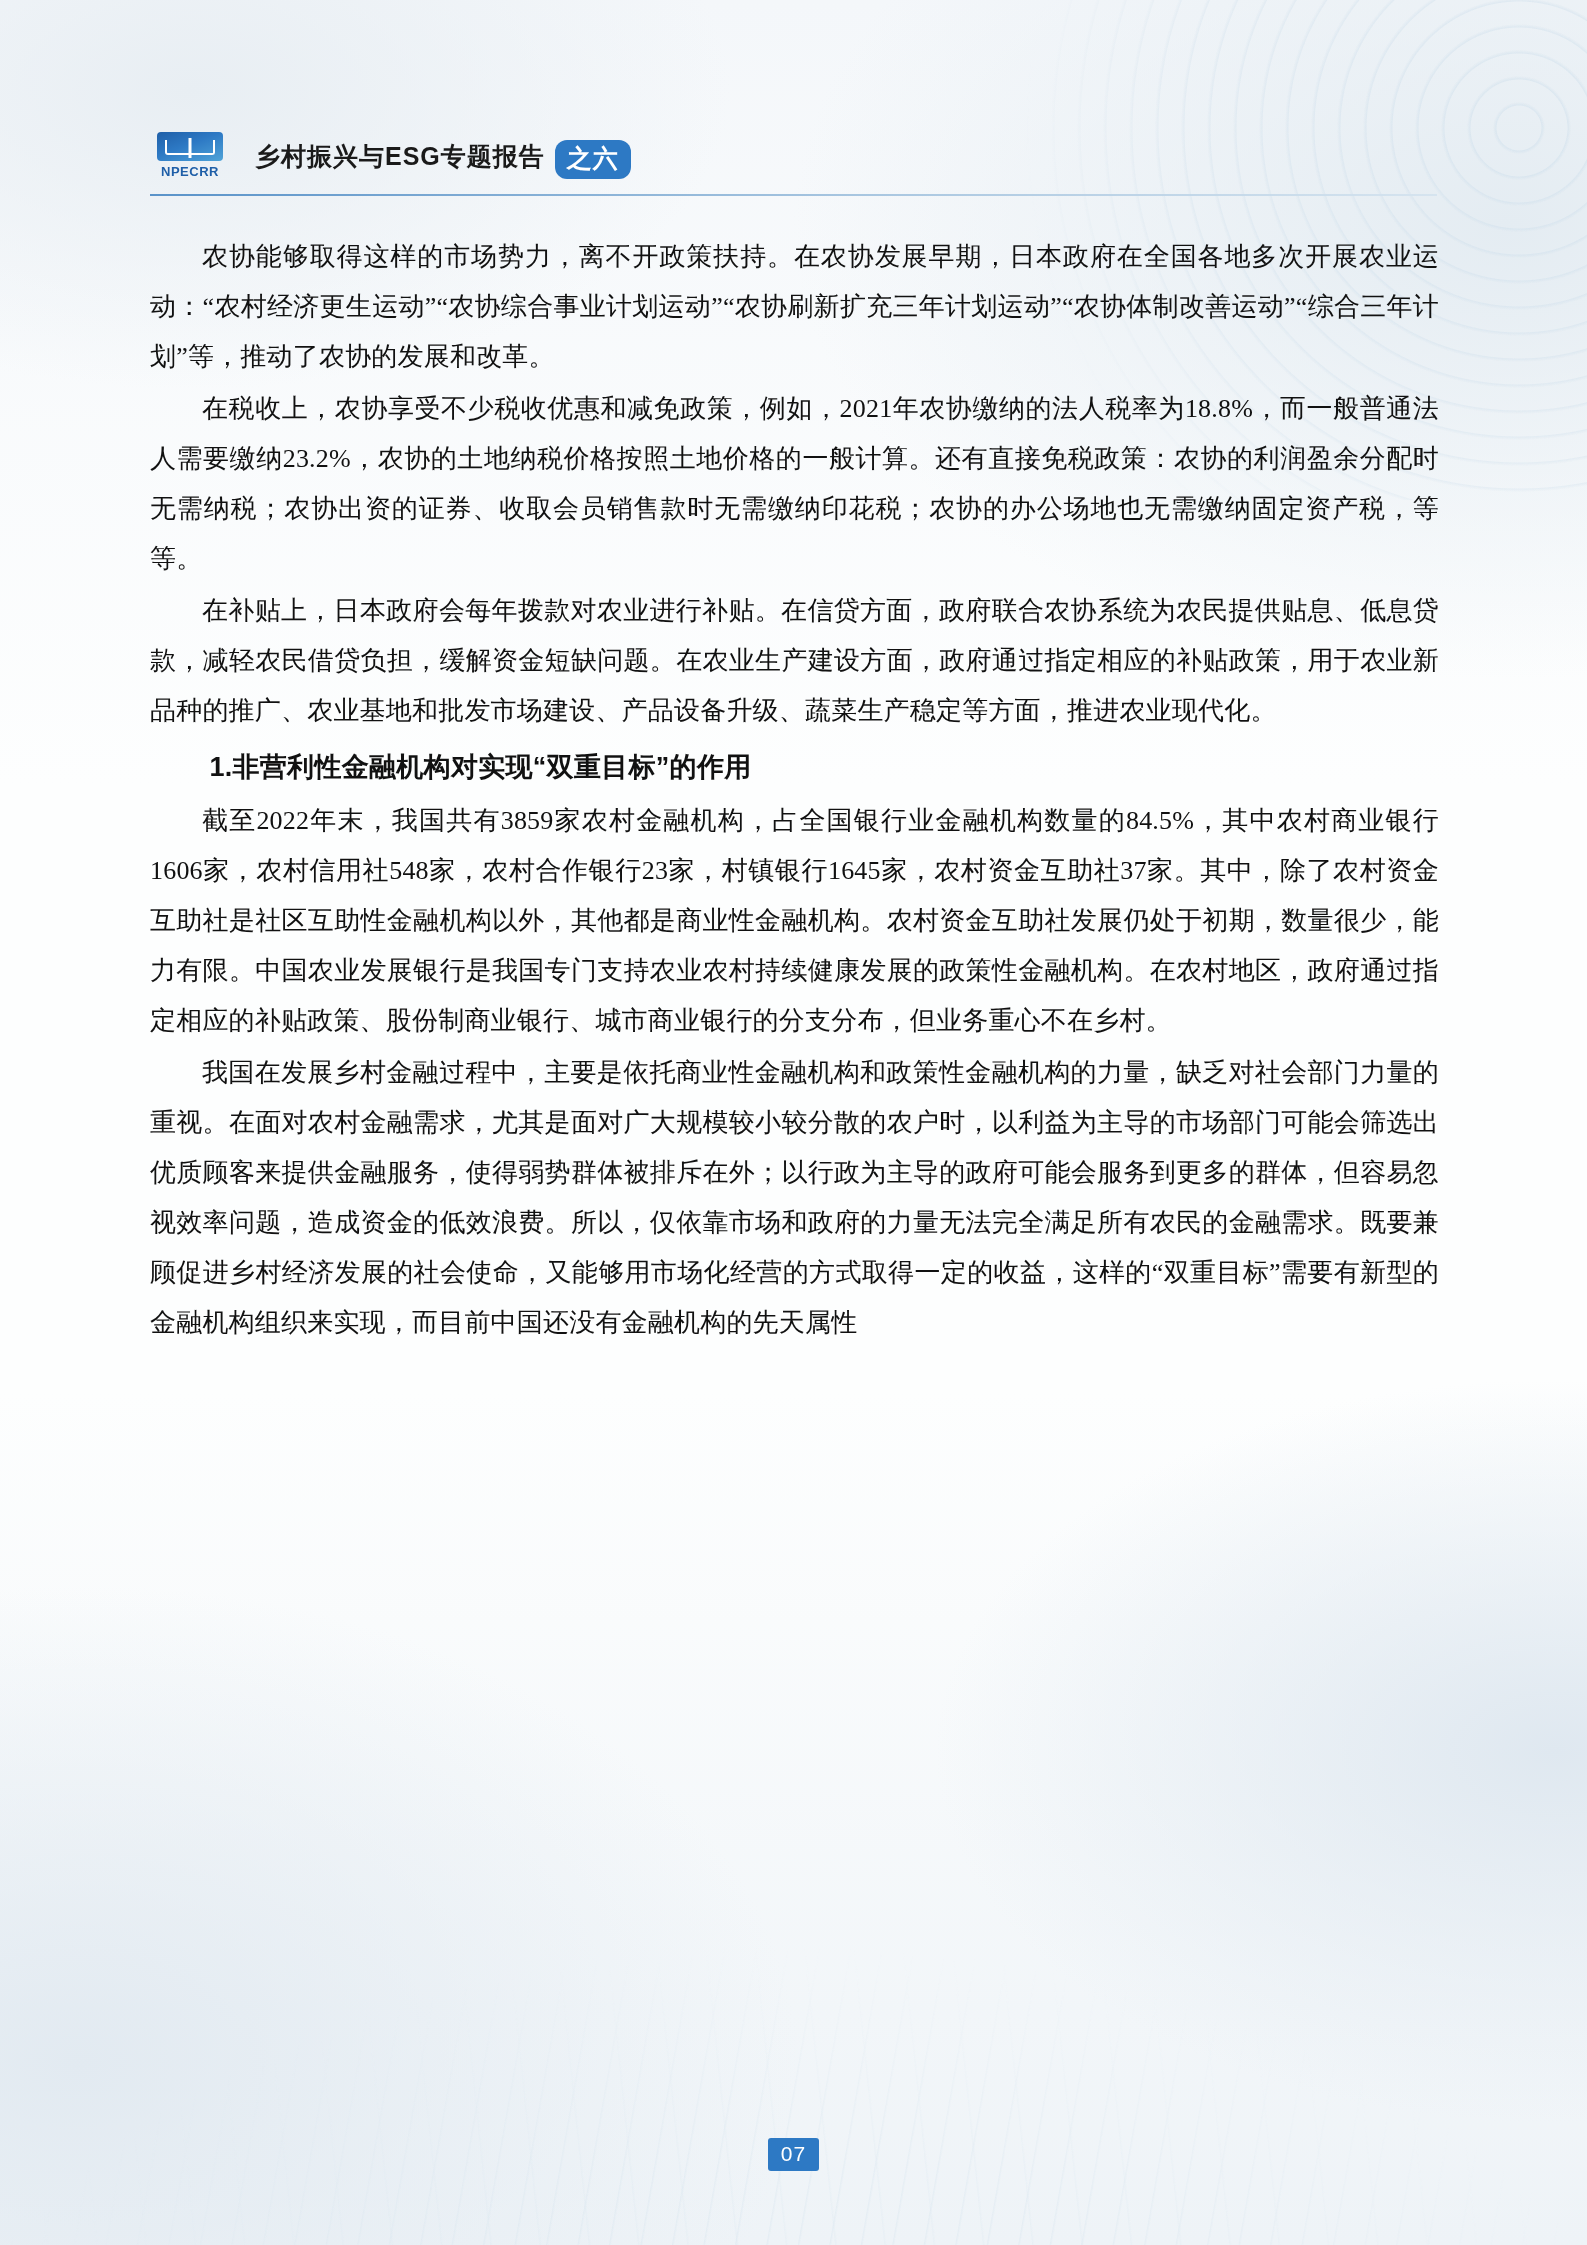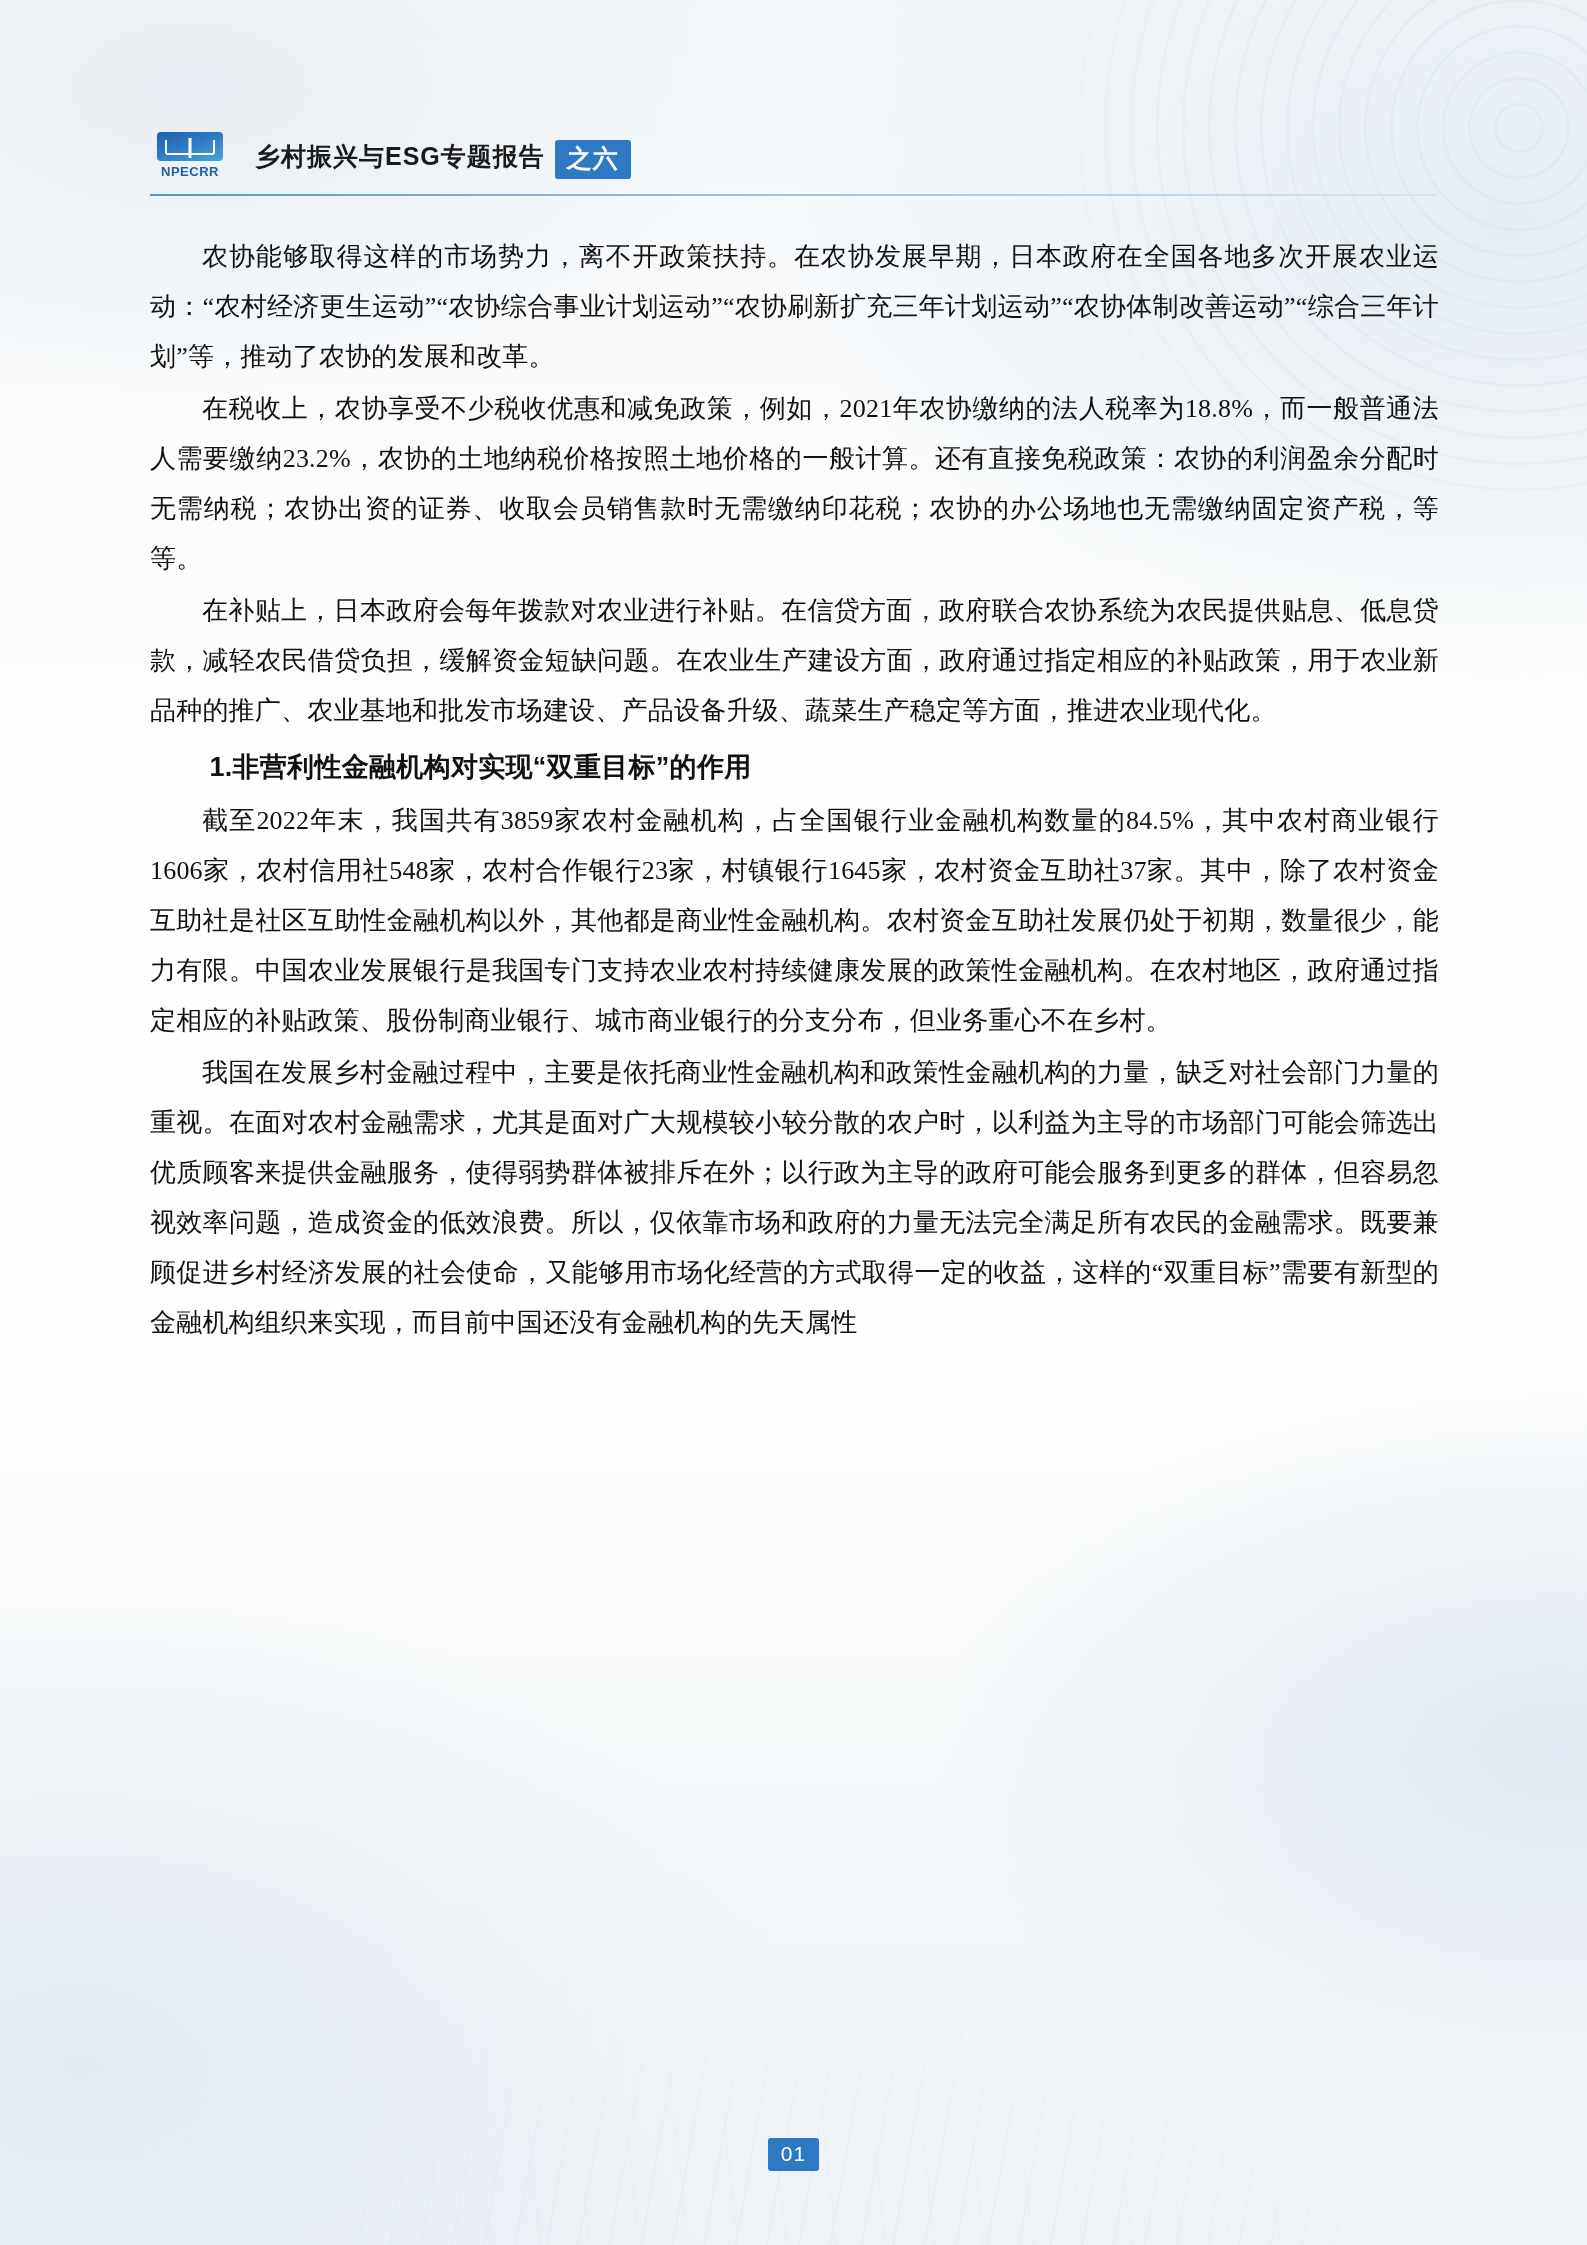--- a/index.html
+++ b/index.html
@@ -123,21 +123,21 @@
     letter-spacing: 1px;
   }
   .header-left .issue {
     margin-left: 10px;
     font-family: "Liberation Sans", sans-serif;
     font-weight: bold;
     font-size: 25px;
     color: #ffffff;
     background: #2d79c4;
     padding: 2px 12px 4px 12px;
-    border-radius: 3px;
+    border-radius: 12px;
     letter-spacing: 1px;
   }
   .header-right {
     position: absolute;
     right: 0;
     top: 10px;
     font-family: "Liberation Serif", serif;
     font-weight: bold;
     font-size: 25px;
     color: #15253c;
@@ -236,16 +236,16 @@
     <p class="para">在税收上，农协享受不少税收优惠和减免政策，例如，2021年农协缴纳的法人税率为18.8%，而一般普通法人需要缴纳23.2%，农协的土地纳税价格按照土地价格的一般计算。还有直接免税政策：农协的利润盈余分配时无需纳税；农协出资的证券、收取会员销售款时无需缴纳印花税；农协的办公场地也无需缴纳固定资产税，等等。</p>
     <p class="para">在补贴上，日本政府会每年拨款对农业进行补贴。在信贷方面，政府联合农协系统为农民提供贴息、低息贷款，减轻农民借贷负担，缓解资金短缺问题。在农业生产建设方面，政府通过指定相应的补贴政策，用于农业新品种的推广、农业基地和批发市场建设、产品设备升级、蔬菜生产稳定等方面，推进农业现代化。</p>
 
     <h4 class="sub-heading">1.非营利性金融机构对实现“双重目标”的作用</h4>
 
     <p class="para">截至2022年末，我国共有3859家农村金融机构，占全国银行业金融机构数量的84.5%，其中农村商业银行1606家，农村信用社548家，农村合作银行23家，村镇银行1645家，农村资金互助社37家。其中，除了农村资金互助社是社区互助性金融机构以外，其他都是商业性金融机构。农村资金互助社发展仍处于初期，数量很少，能力有限。中国农业发展银行是我国专门支持农业农村持续健康发展的政策性金融机构。在农村地区，政府通过指定相应的补贴政策、股份制商业银行、城市商业银行的分支分布，但业务重心不在乡村。</p>
     <p class="para">我国在发展乡村金融过程中，主要是依托商业性金融机构和政策性金融机构的力量，缺乏对社会部门力量的重视。在面对农村金融需求，尤其是面对广大规模较小较分散的农户时，以利益为主导的市场部门可能会筛选出优质顾客来提供金融服务，使得弱势群体被排斥在外；以行政为主导的政府可能会服务到更多的群体，但容易忽视效率问题，造成资金的低效浪费。所以，仅依靠市场和政府的力量无法完全满足所有农民的金融需求。既要兼顾促进乡村经济发展的社会使命，又能够用市场化经营的方式取得一定的收益，这样的“双重目标”需要有新型的金融机构组织来实现，而目前中国还没有金融机构的先天属性</p>
   </div>
 
   <div class="footer">
-    <span class="page-number">01</span>
+    <span class="page-number">07</span>
   </div>
 
 </div>
 
 </body></html>

